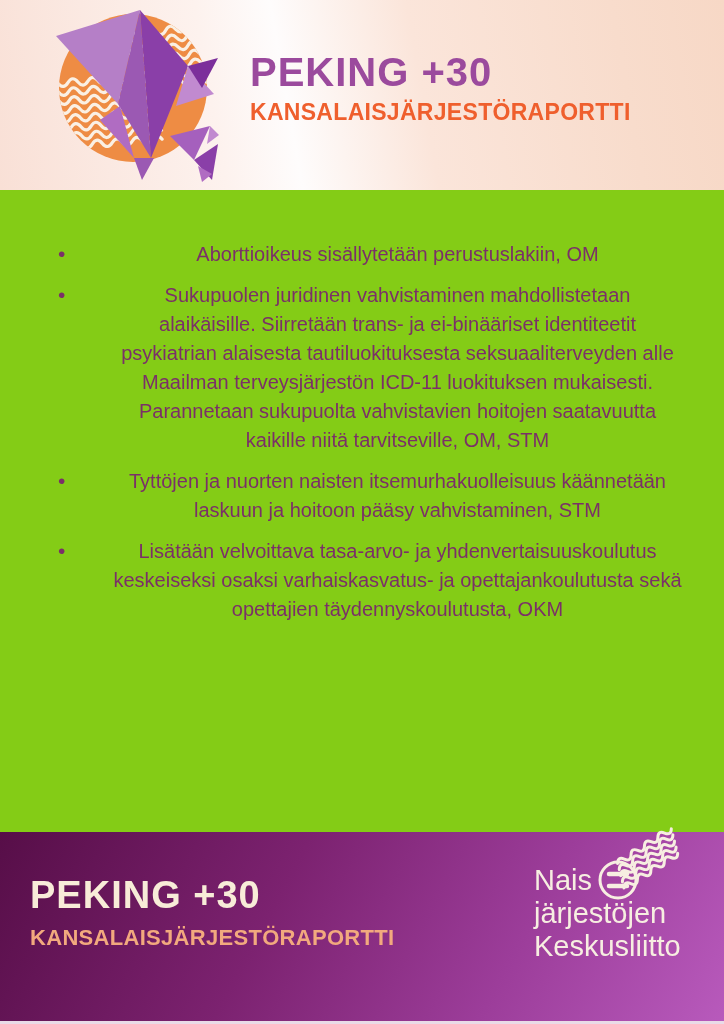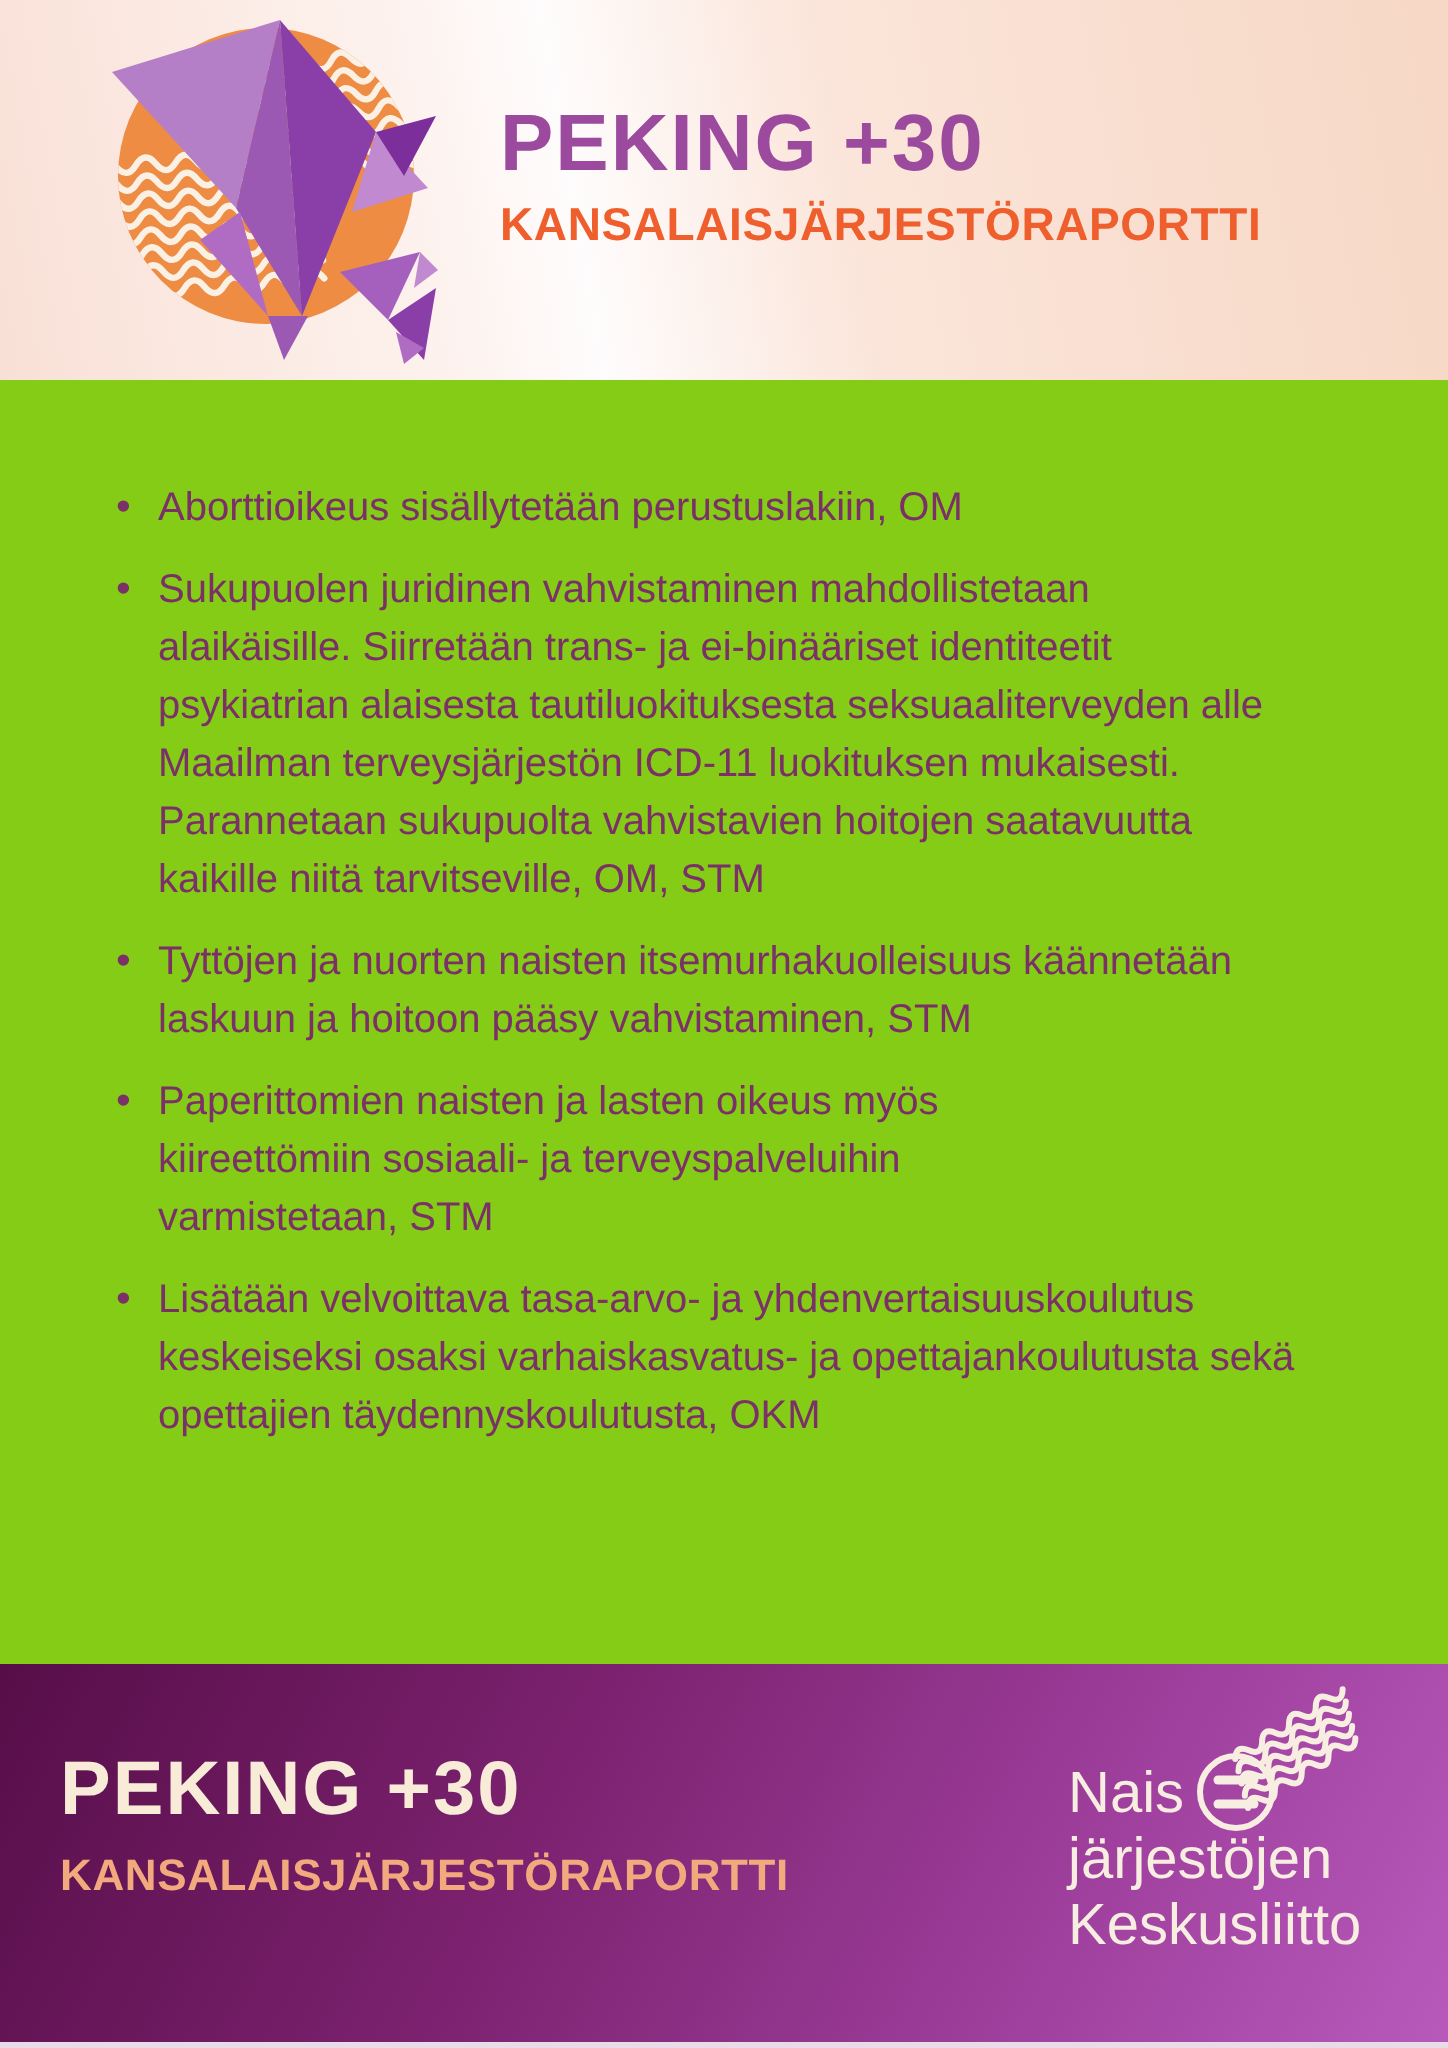--- a/index.html
+++ b/index.html
@@ -19,21 +19,21 @@
   .header-title{
     margin:0;font-size:40px;line-height:44px;font-weight:bold;
     color:#9b4a9d;letter-spacing:1px;white-space:nowrap;
   }
   .header-subtitle{
     margin:5px 0 0 0;font-size:23px;line-height:27px;font-weight:bold;
     color:#ef5f2d;letter-spacing:0.3px;white-space:nowrap;
   }
   
   .main{position:absolute;left:0;top:190px;width:724px;}
-  ul.bullets{margin:50px 8px 0 56px;padding:0;list-style:none;}
+  ul.bullets{margin:50px 8px 0 56px;padding:0;list-style:none;text-align:center;}
   ul.bullets li{
     position:relative;padding-left:23px;margin:0 0 12px 0;
     font-size:20px;line-height:29px;color:#7b3068;white-space:pre-line;
   }
   ul.bullets li::before{
     content:"•";position:absolute;left:2px;top:-1px;
     font-size:21px;color:#7b3068;
   }
   
   .footer{
@@ -42,21 +42,21 @@
   }
   .footer-titles{position:absolute;left:30px;top:42px;}
   .footer-title{
     margin:0;font-size:38px;line-height:42px;font-weight:bold;
     color:#f8ecd8;letter-spacing:1px;white-space:nowrap;
   }
   .footer-subtitle{
     margin:9px 0 0 0;font-size:22px;line-height:26px;font-weight:bold;
     color:#f2a97e;letter-spacing:0.3px;white-space:nowrap;
   }
-  .org-logo{position:absolute;right:12px;top:16px;width:180px;height:130px;}
+  .org-logo{position:absolute;right:12px;top:0;width:180px;height:130px;}
   .org-logo svg{display:block;overflow:visible;}
   .org-logo text{font-family:"Liberation Sans",sans-serif;}
   .bottom-strip{
     position:absolute;left:0;bottom:0;width:724px;height:3px;
     background:#e9dbe7;
   }
 </style>
 </head>
 <body>
 
@@ -121,23 +121,20 @@
     <ul class="bullets">
       <li>Aborttioikeus sisällytetään perustuslakiin, OM</li>
       <li>Sukupuolen juridinen vahvistaminen mahdollistetaan
 alaikäisille. Siirretään trans- ja ei-binääriset identiteetit
 psykiatrian alaisesta tautiluokituksesta seksuaaliterveyden alle
 Maailman terveysjärjestön ICD-11 luokituksen mukaisesti.
 Parannetaan sukupuolta vahvistavien hoitojen saatavuutta
 kaikille niitä tarvitseville, OM, STM</li>
       <li>Tyttöjen ja nuorten naisten itsemurhakuolleisuus käännetään
 laskuun ja hoitoon pääsy vahvistaminen, STM</li>
-      <li>Paperittomien naisten ja lasten oikeus myös
-kiireettömiin sosiaali- ja terveyspalveluihin
-varmistetaan, STM</li>
       <li>Lisätään velvoittava tasa-arvo- ja yhdenvertaisuuskoulutus
 keskeiseksi osaksi varhaiskasvatus- ja opettajankoulutusta sekä
 opettajien täydennyskoulutusta, OKM</li>
     </ul>
   </main>
 
   <footer class="footer">
     <div class="footer-titles">
       <div class="footer-title">PEKING +30</div>
       <div class="footer-subtitle">KANSALAISJÄRJESTÖRAPORTTI</div>

